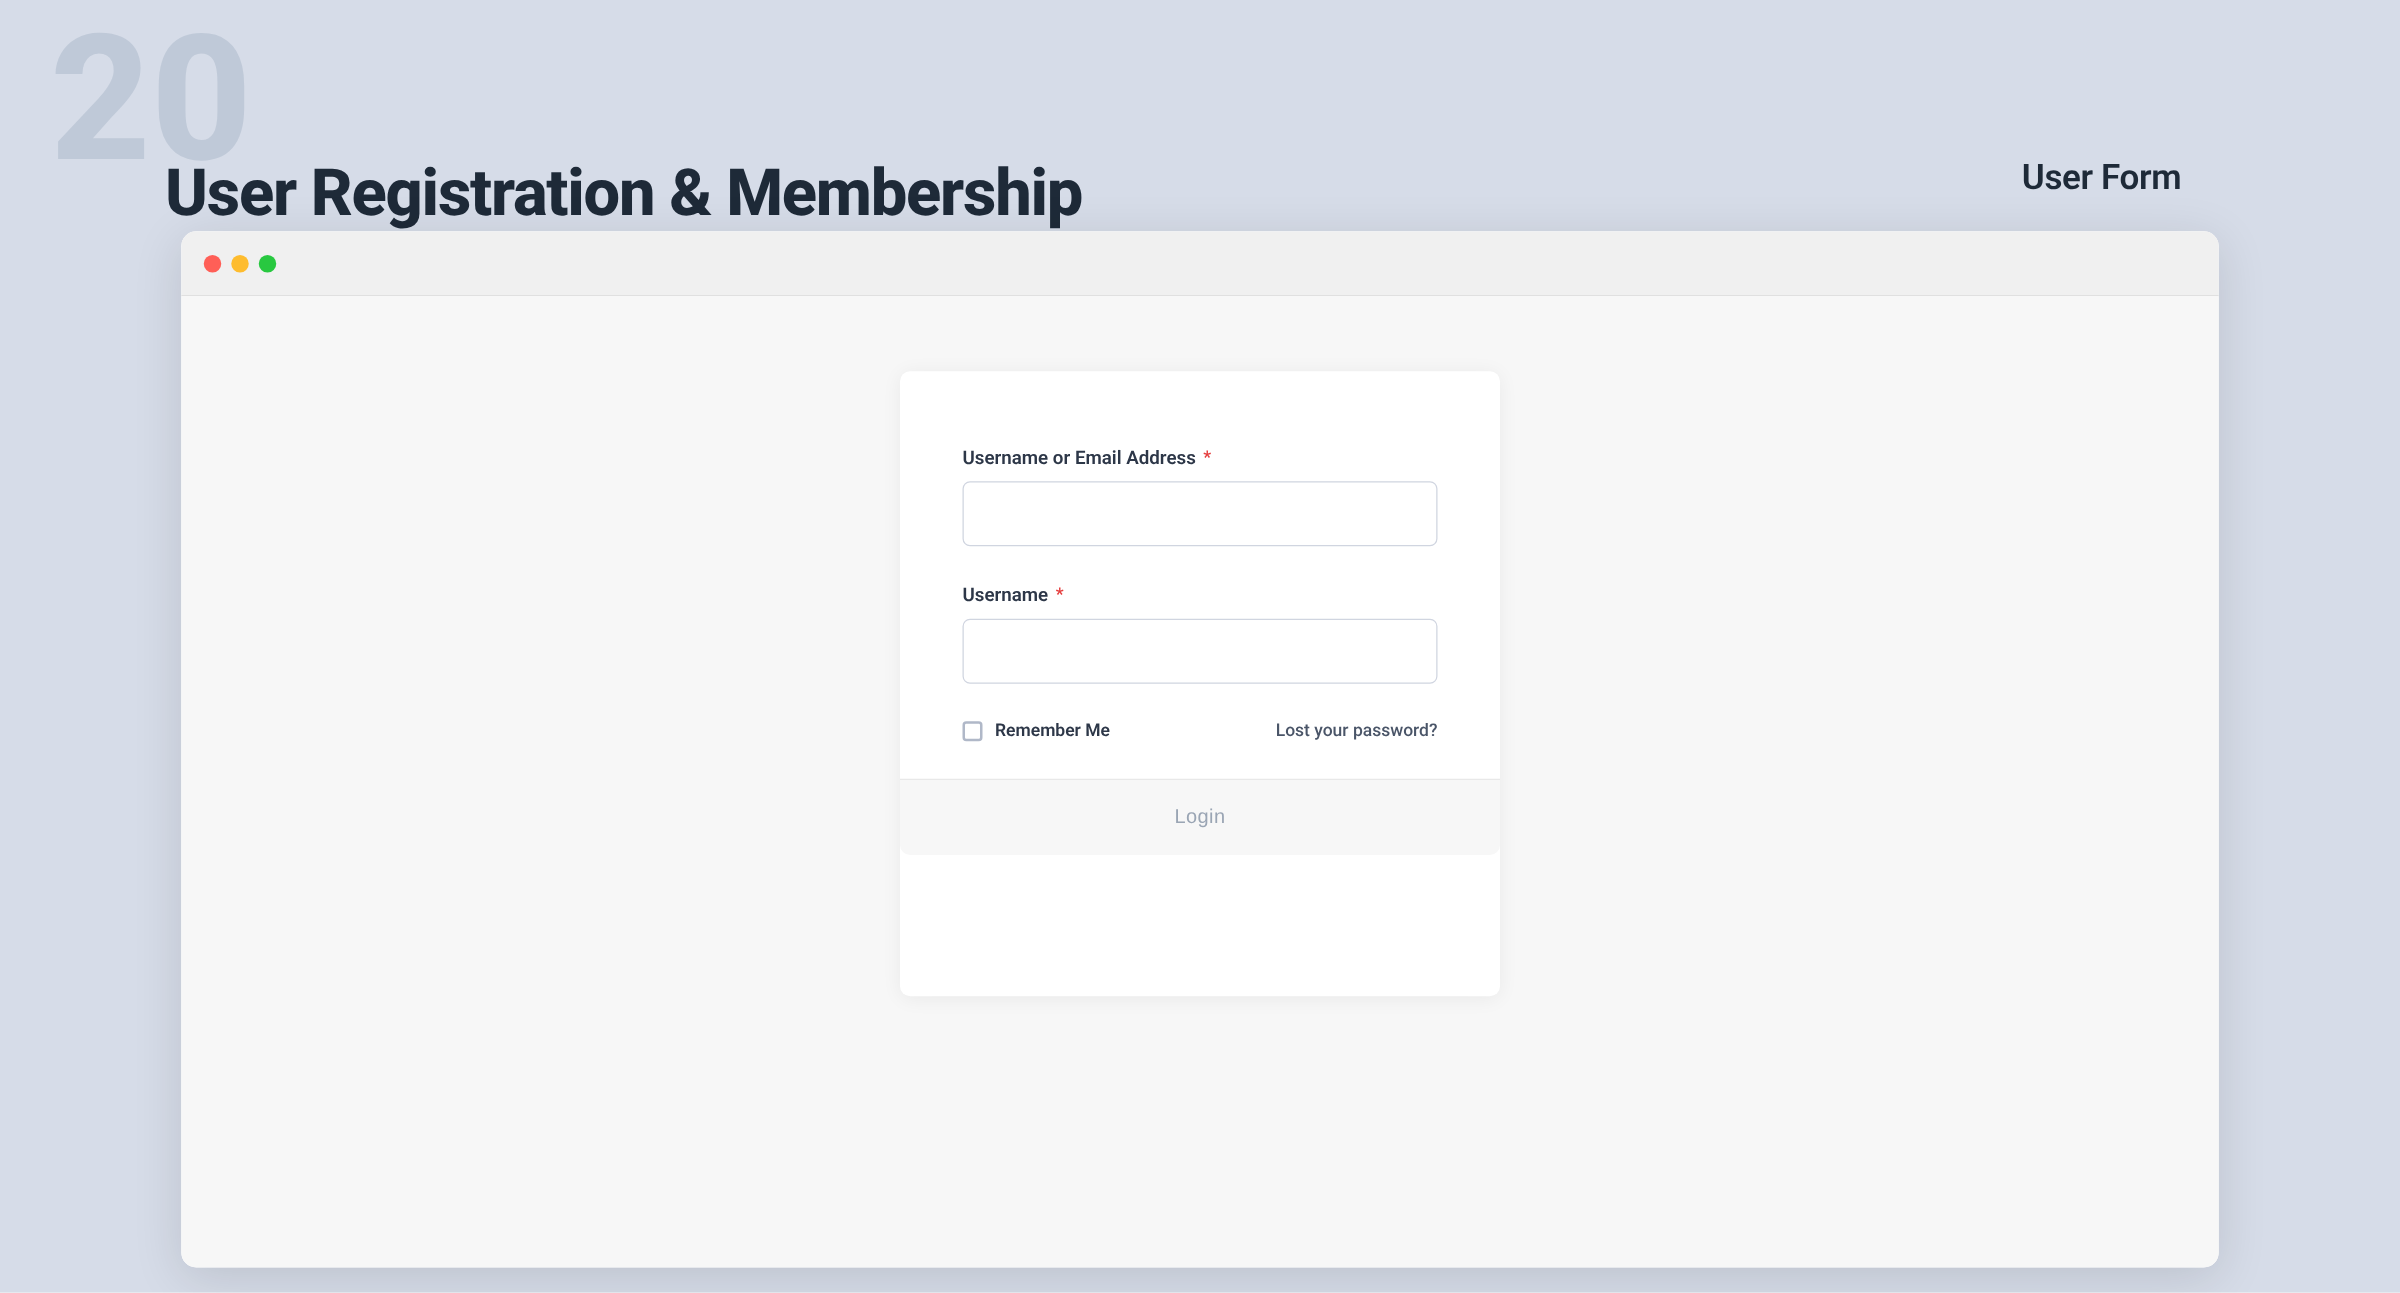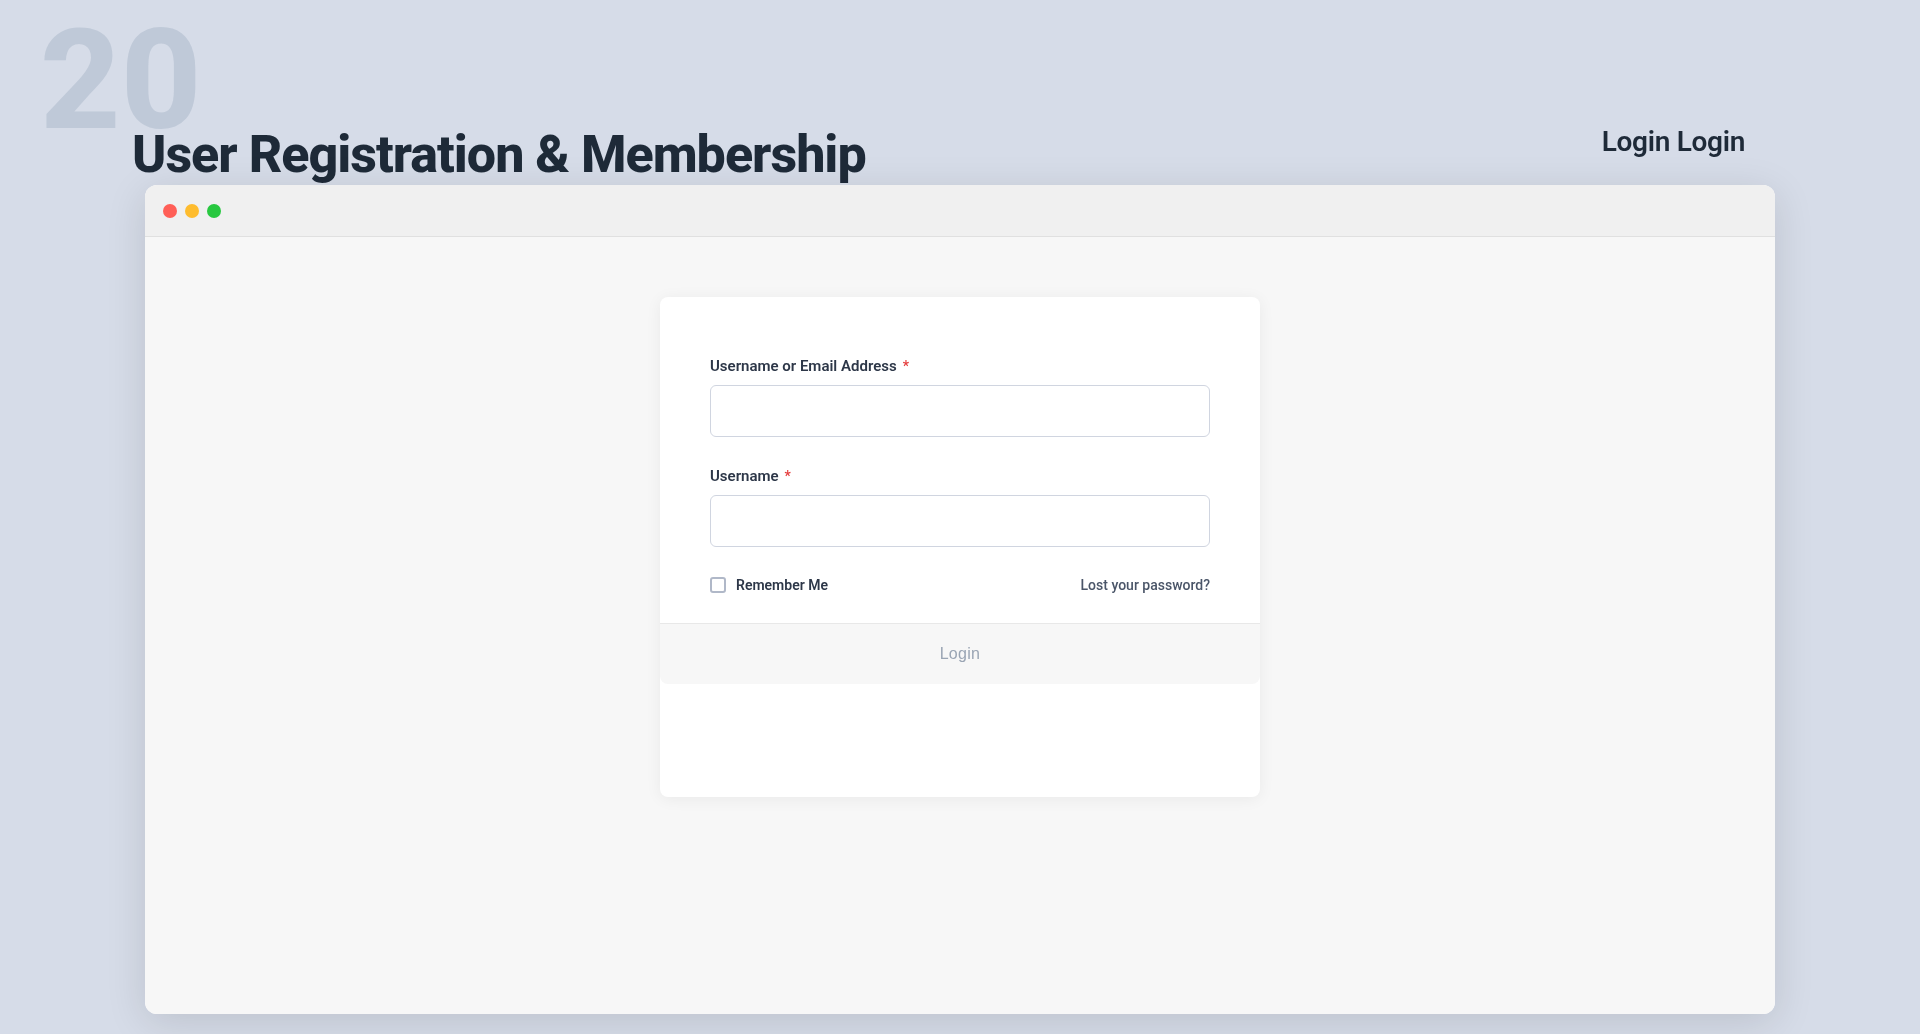--- a/index.html
+++ b/index.html
@@ -87,21 +87,21 @@
       display: flex;
       justify-content: center;
       align-items: flex-start;
       padding-top: 60px;
     }
 
     .login-form-card {
       background: #ffffff;
       border-radius: 8px;
       box-shadow: 0 2px 16px rgba(0,0,0,0.06);
-      width: 600px;
+      width: 480px;
       padding: 60px 50px 0 50px;
       min-height: 500px;
     }
 
     .form-group {
       margin-bottom: 30px;
     }
 
     .form-label {
       display: flex;
@@ -188,21 +188,21 @@
       letter-spacing: 0.3px;
     }
   </style>
 </head>
 <body>
 
 <div class="page-number-bg">20</div>
 
 <h1 class="page-title">User Registration &amp; Membership</h1>
 
-<div class="section-label">Login Login</div>
+<div class="section-label">User Form</div>
 
 <div class="browser-window">
 
   <div class="browser-bar">
     <div class="dot dot-red"></div>
     <div class="dot dot-yellow"></div>
     <div class="dot dot-green"></div>
   </div>
 
   <div class="browser-content">

